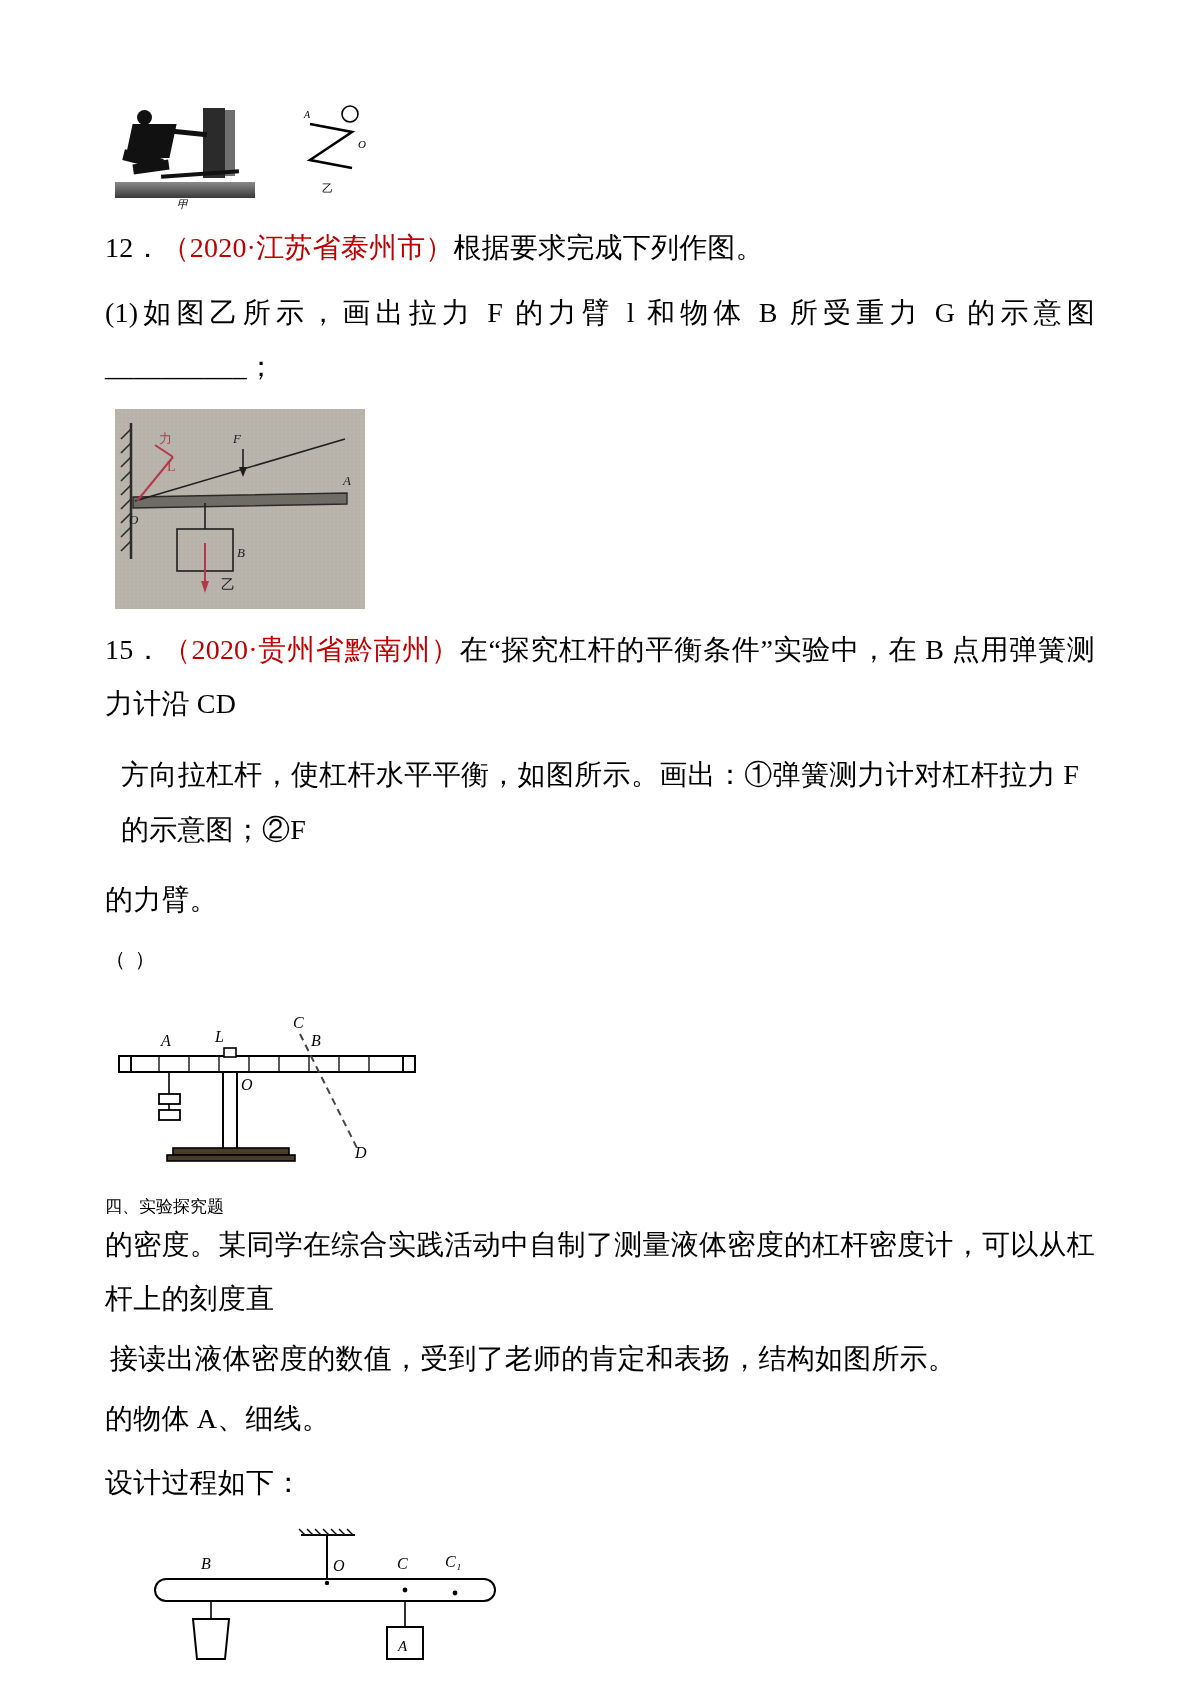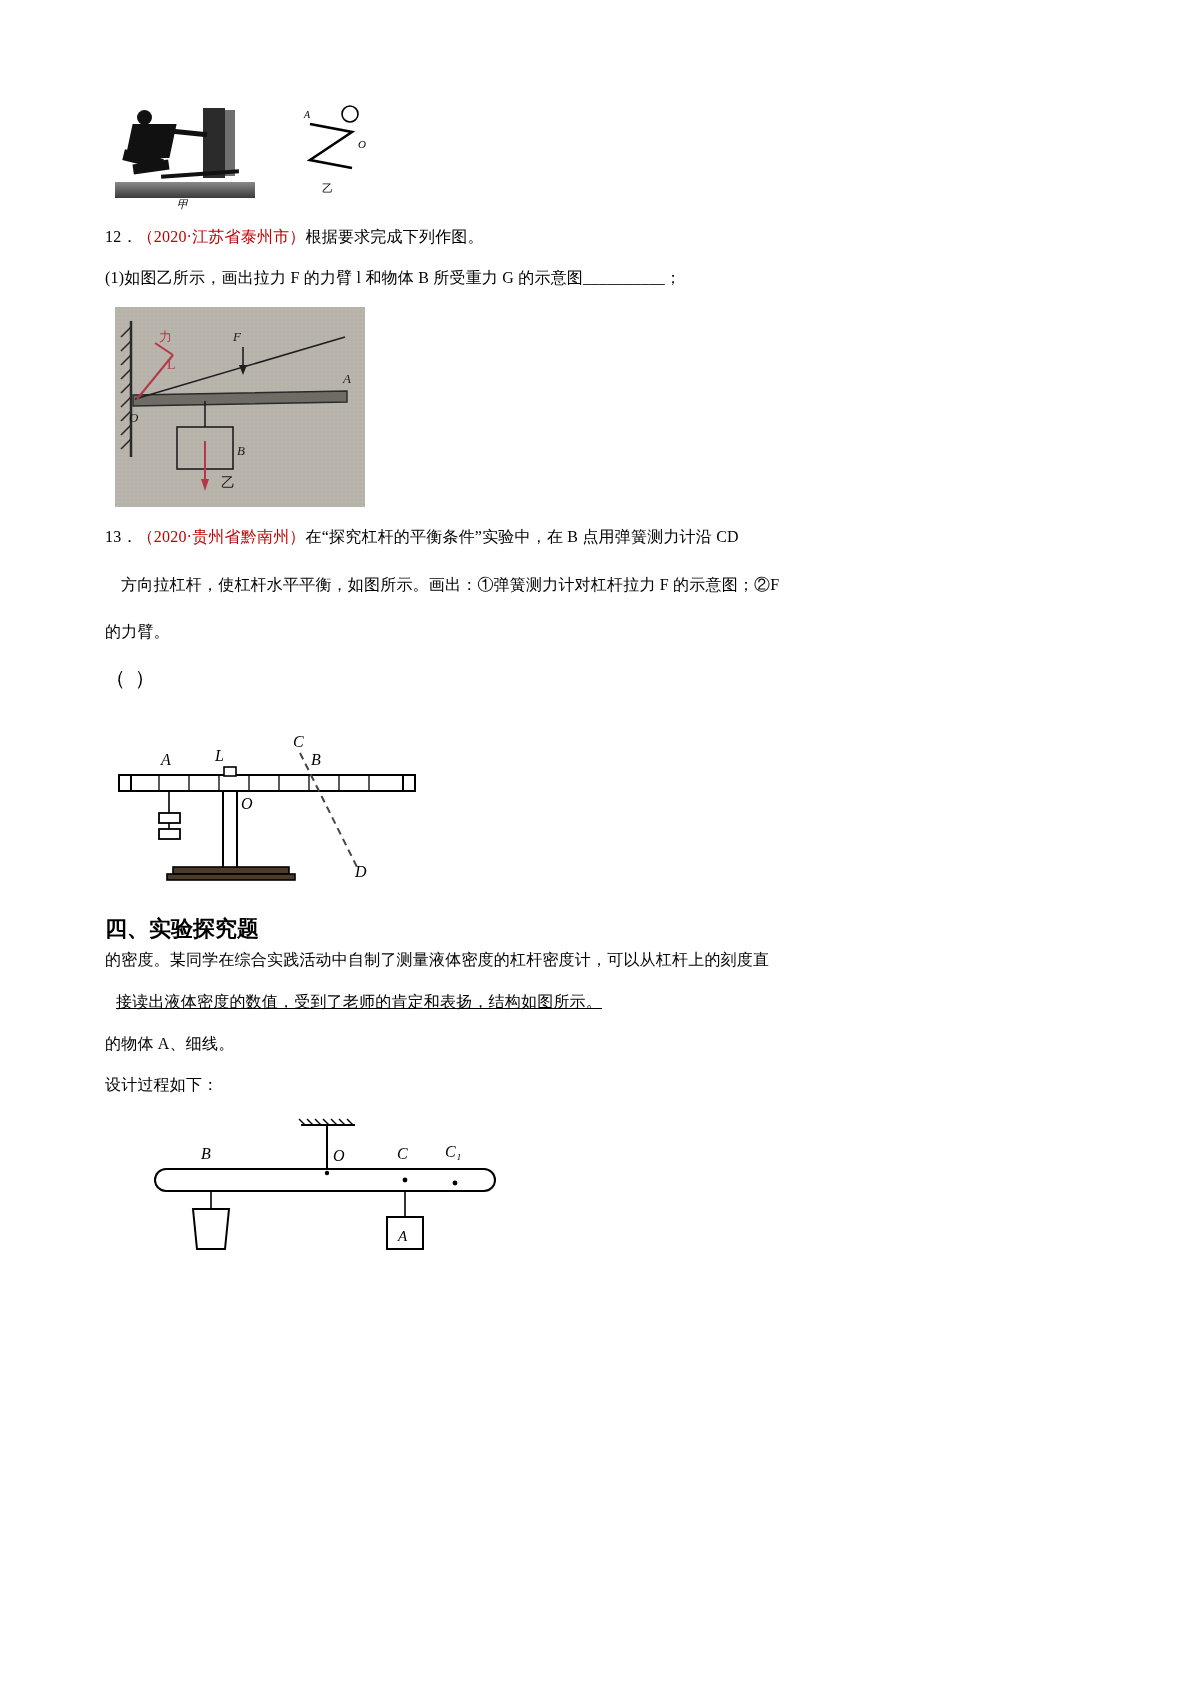--- a/index.html
+++ b/index.html
@@ -16,31 +16,31 @@
     overflow: hidden;
   }
   .page {
     position: relative;
     width: 1200px;
     height: 1698px;
     box-sizing: border-box;
     padding: 100px 105px 40px 105px;
   }
   .q-text {
-    font-size: 16px;
+    font-size: 28px;
     line-height: 1.95;
     letter-spacing: 0.2px;
     text-align: justify;
   }
   .red {
     color: #c00000;
   }
   .bold-head {
-    font-weight: bold;
-    font-size: 22px;
+    font-weight: normal;
+    font-size: 17px;
     font-family: "Liberation Sans", sans-serif;
   }
 
   
   .fig-top {
     position: relative;
     height: 115px;
     margin-left: 10px;
     margin-bottom: 6px;
   }
@@ -249,21 +249,21 @@
       <rect x="62" y="120" width="56" height="42" fill="none" stroke="#1e1e1e" stroke-width="1.6"></rect>
       <text x="122" y="148" font-size="13" font-style="italic" font-family="Liberation Serif, serif" fill="#1a1a1a">B</text>
 
       <line x1="90" y1="134" x2="90" y2="178" stroke="#b5384a" stroke-width="2"></line>
       <polygon points="86,172 94,172 90,184" fill="#b5384a"></polygon>
       <text x="106" y="180" font-size="14" font-family="Liberation Serif, serif" fill="#1a1a1a">乙</text>
     </svg>
   </div>
 
   <p class="q-text" style="margin:14px 0 0 0;">
-    <span>13．</span><span class="red">（2020·贵州省黔南州）</span><span>在“探究杠杆的平衡条件”实验中，在 B 点用弹簧测力计沿 CD</span>
+    <span>15．</span><span class="red">（2020·贵州省黔南州）</span><span>在“探究杠杆的平衡条件”实验中，在 B 点用弹簧测力计沿 CD</span>
   </p>
   <p class="q-text" style="margin:16px;">方向拉杠杆，使杠杆水平平衡，如图所示。画出：①弹簧测力计对杠杆拉力 F 的示意图；②F</p>
   <p class="q-text" style="margin:0;">的力臂。</p>
   <p class="q-text paren-line" style="margin:12px 0 0 0;">（          ）</p>
 
   <div class="fig-lever">
     <svg width="330" height="175" viewBox="0 0 330 175">
 
       <rect x="14" y="58" width="276" height="16" fill="#ffffff" stroke="#000" stroke-width="2"></rect>
       <g stroke="#000" stroke-width="1.3">
@@ -298,21 +298,21 @@
       <text x="196" y="48" font-size="16" font-style="italic" font-family="Liberation Serif, serif">B</text>
       <text x="178" y="30" font-size="16" font-style="italic" font-family="Liberation Serif, serif">C</text>
       <text x="240" y="160" font-size="16" font-style="italic" font-family="Liberation Serif, serif">D</text>
       <text x="126" y="92" font-size="16" font-style="italic" font-family="Liberation Serif, serif">O</text>
     </svg>
   </div>
 
   <p class="bold-head" style="margin:22px 0 0 0;">四、实验探究题</p>
 
   <p class="q-text" style="margin:0;">的密度。某同学在综合实践活动中自制了测量液体密度的杠杆密度计，可以从杠杆上的刻度直</p>
-  <p class="q-text" style="margin:11px;text-decoration:underline;">接读出液体密度的数值，受到了老师的肯定和表扬，结构如图所示。</p>
+  <p class="q-text" style="margin:5px;">接读出液体密度的数值，受到了老师的肯定和表扬，结构如图所示。</p>
   <p class="q-text" style="margin:0;">的物体 A、细线。</p>
   <p class="q-text" style="margin:10px 0 0 0;">设计过程如下：</p>
 
   <div class="fig-density">
     <svg width="420" height="145" viewBox="0 0 420 145">
 
       <line x1="186" y1="8" x2="240" y2="8" stroke="#000" stroke-width="2"></line>
       <g stroke="#000" stroke-width="1.4">
         <line x1="190" y1="8" x2="184" y2="2"></line>
         <line x1="198" y1="8" x2="192" y2="2"></line>

